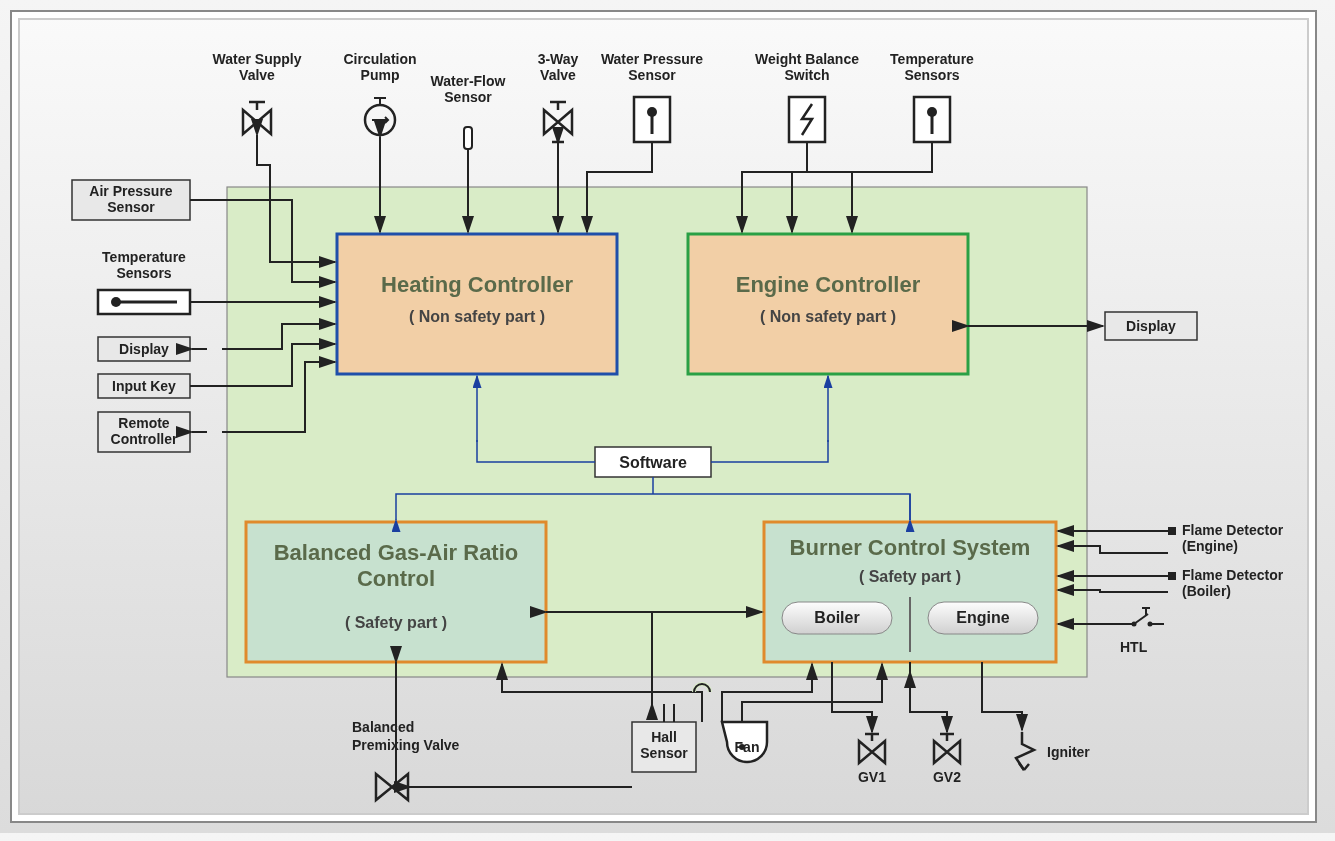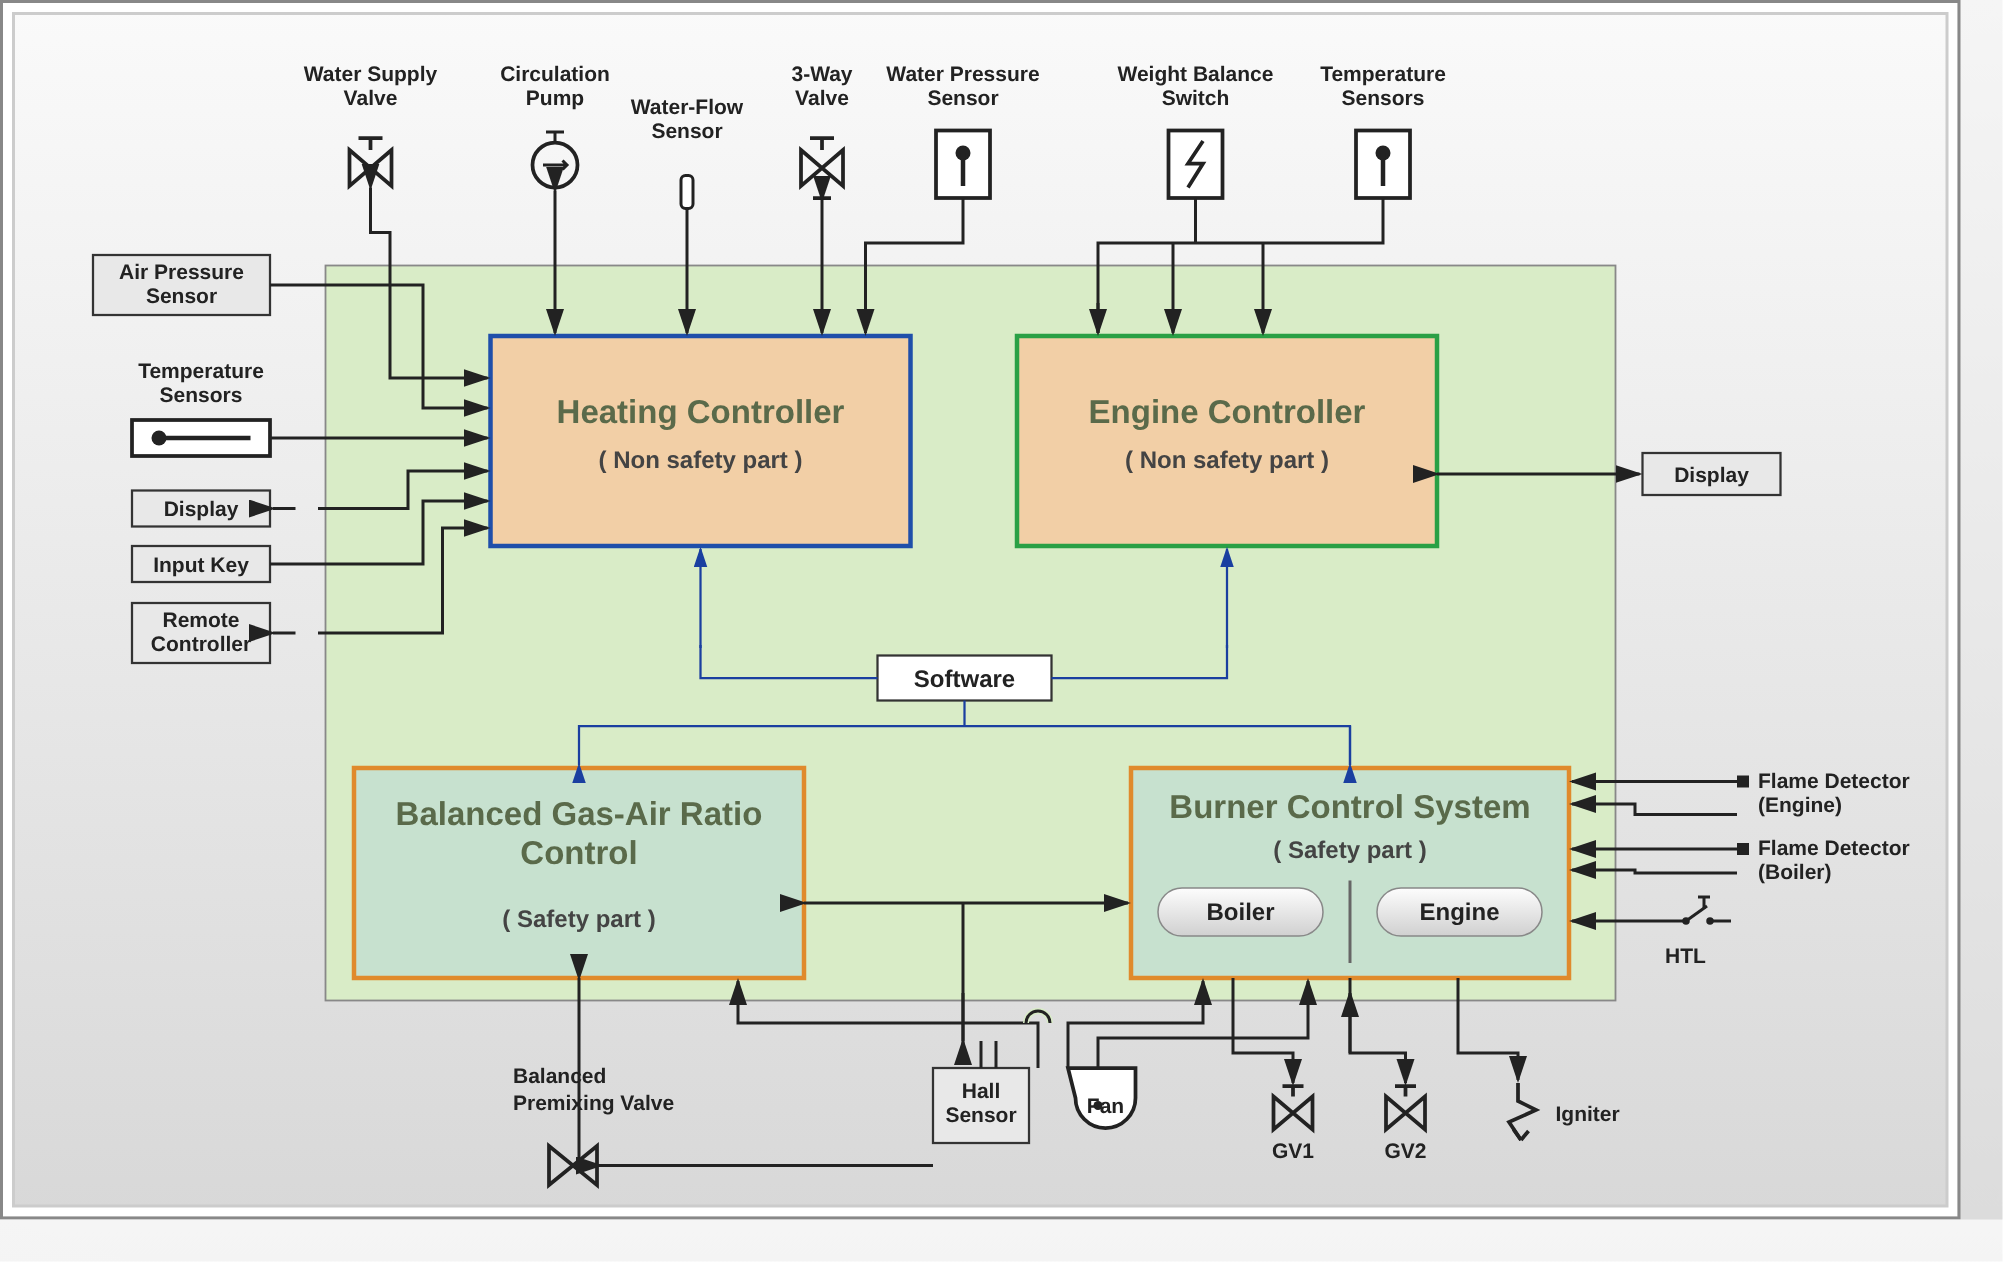--- a/index.html
+++ b/index.html
@@ -2,21 +2,21 @@
 <html><head>
 <meta charset="utf-8">
 <style>
   body {
     margin: 0;
     padding: 0;
     font-family: "Segoe UI", Arial, sans-serif;
     background: linear-gradient(to bottom, #f5f5f5, #dcdcdc);
   }
   .frame {
-    margin: 0;
+    margin: 10px;
     border: 2px solid #888;
     box-shadow: inset 0 0 0 6px #fff, inset 0 0 0 8px #ccc;
     background: linear-gradient(to bottom, #fafafa, #d8d8d8);
     position: relative;
     width: 1303px;
     height: 809px;
   }
   svg { display:block; }
   .main-box {
     fill: #d9ecc7;

